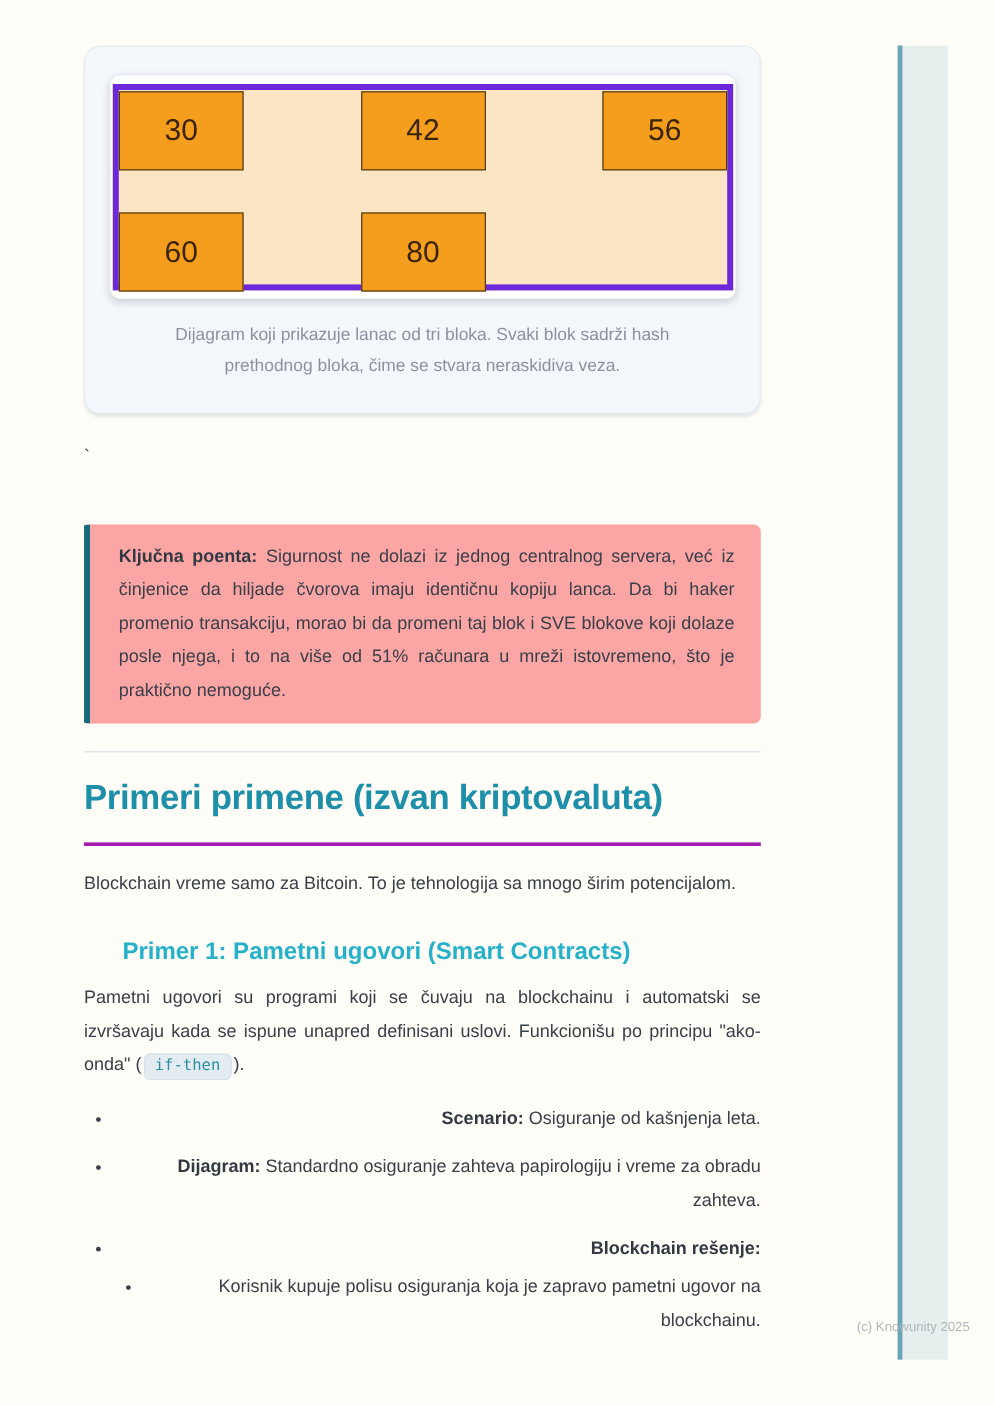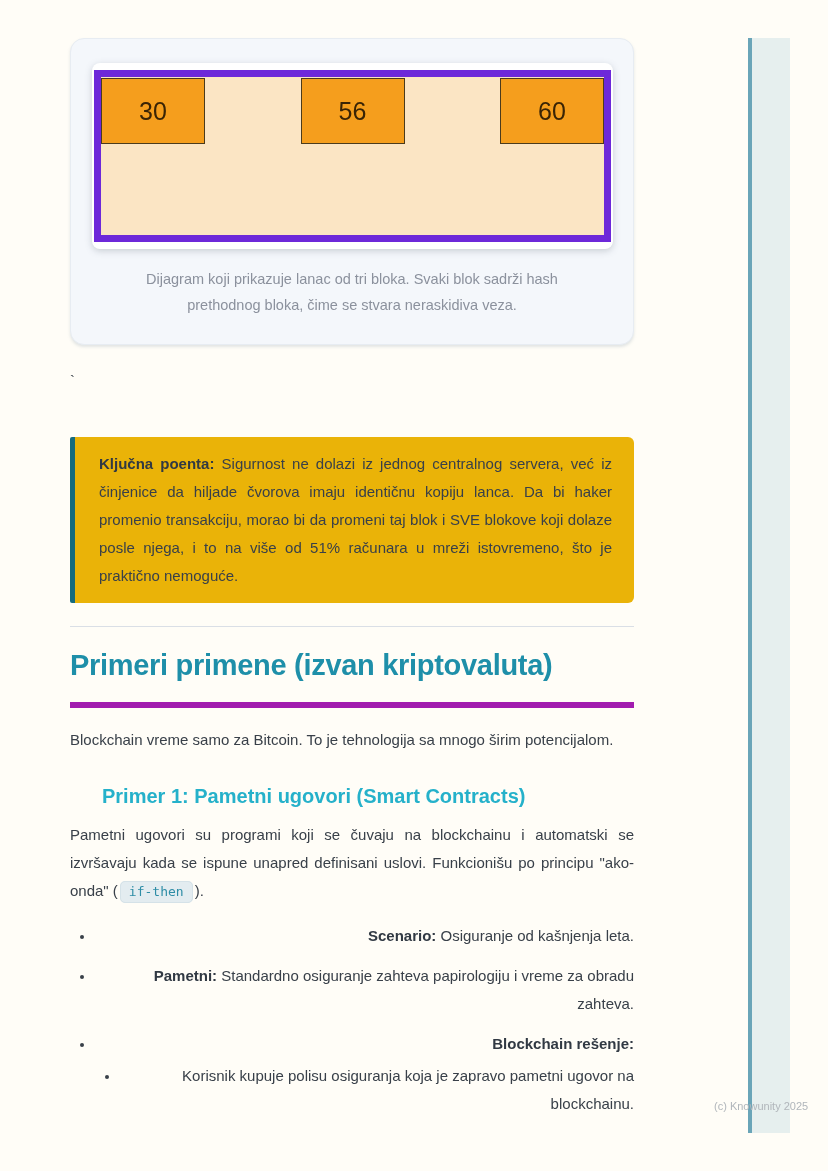--- a/index.html
+++ b/index.html
@@ -35,21 +35,21 @@
     margin: 0 auto;
     background: #ffffff;
     border-radius: 8px;
     box-shadow: 0 2px 7px rgba(90,100,115,0.28);
     padding: 7px 2px;
   }
   .diagram {
     width: 100%;
     height: 100%;
     background: #fbe5c4;
-    border: 7px solid #6d28d9;
+    border: 5px solid #6d28d9;
     display: grid;
     grid-template-columns: 104px 104px 104px;
     grid-template-rows: 66px 66px;
     row-gap: 35px;
     justify-content: space-between;
     align-content: space-between;
     padding: 1px 0;
   }
   .block {
     background: #f59e1d;
@@ -71,21 +71,21 @@
   
   .stray {
     margin-top: 26px;
     font-size: 15px;
     line-height: 20px;
     color: #394049;
   }
   
   .callout {
     margin-top: 46px;
-    background: #eab308;
+    background: #fca5a5;
     border-left: 5px solid #166b7d;
     border-radius: 2px 6px 6px 2px;
     padding: 13px 22px 13px 24px;
     font-size: 15px;
     line-height: 28px;
     text-align: justify;
   }
   .callout strong { font-weight: 700; color: #313943; }
   
   .divider {
@@ -95,21 +95,21 @@
     height: 0;
   }
   h2.section-heading {
     margin-top: 20px;
     font-size: 29px;
     line-height: 36px;
     font-weight: 700;
     letter-spacing: -0.3px;
     color: #1e8fa9;
     padding-bottom: 19px;
-    border-bottom: 6px solid #a21caf;
+    border-bottom: 3px solid #a21caf;
   }
   p.body-text {
     font-size: 15px;
     line-height: 28px;
     text-align: justify;
   }
   .intro { margin-top: 18px; }
   h3.sub-heading {
     margin-top: 30px;
     font-size: 20px;
@@ -179,22 +179,24 @@
 
   <div class="side-strip"></div>
   <div class="footer-credit">(c) Knowunity 2025</div>
 
   <main class="content">
 
     <section class="figure-card">
       <div class="figure-panel">
         <div class="diagram">
           <div class="block">30</div>
+          <div class="block">42</div>
           <div class="block">56</div>
           <div class="block">60</div>
+          <div class="block">80</div>
         </div>
       </div>
       <p class="figure-caption">Dijagram koji prikazuje lanac od tri bloka. Svaki blok sadrži hash prethodnog bloka, čime se stvara neraskidiva veza.</p>
     </section>
 
     <p class="stray">`</p>
 
     <div class="callout">
       <strong>Ključna poenta:</strong>
       <span>Sigurnost ne dolazi iz jednog centralnog servera, već iz činjenice da hiljade čvorova imaju identičnu kopiju lanca. Da bi haker promenio transakciju, morao bi da promeni taj blok i SVE blokove koji dolaze posle njega, i to na više od 51% računara u mreži istovremeno, što je praktično nemoguće.</span>
@@ -209,21 +211,21 @@
     <h3 class="sub-heading">Primer 1: Pametni ugovori (Smart Contracts)</h3>
 
     <p class="body-text smart-para"><span>Pametni ugovori su programi koji se čuvaju na blockchainu i automatski se izvršavaju kada se ispune unapred definisani uslovi. Funkcionišu po principu "ako-onda" (</span><code class="inline-code">if-then</code><span>).</span></p>
 
     <ul class="bullets">
       <li>
         <span class="li-label">Scenario:</span>
         <span>Osiguranje od kašnjenja leta.</span>
       </li>
       <li>
-        <span class="li-label">Pametni:</span>
+        <span class="li-label">Dijagram:</span>
         <span>Standardno osiguranje zahteva papirologiju i vreme za obradu zahteva.</span>
       </li>
       <li>
         <span class="li-label">Blockchain rešenje:</span>
         <span></span>
         <ul class="sub-bullets">
           <li>Korisnik kupuje polisu osiguranja koja je zapravo pametni ugovor na blockchainu.</li>
         </ul>
       </li>
     </ul>

